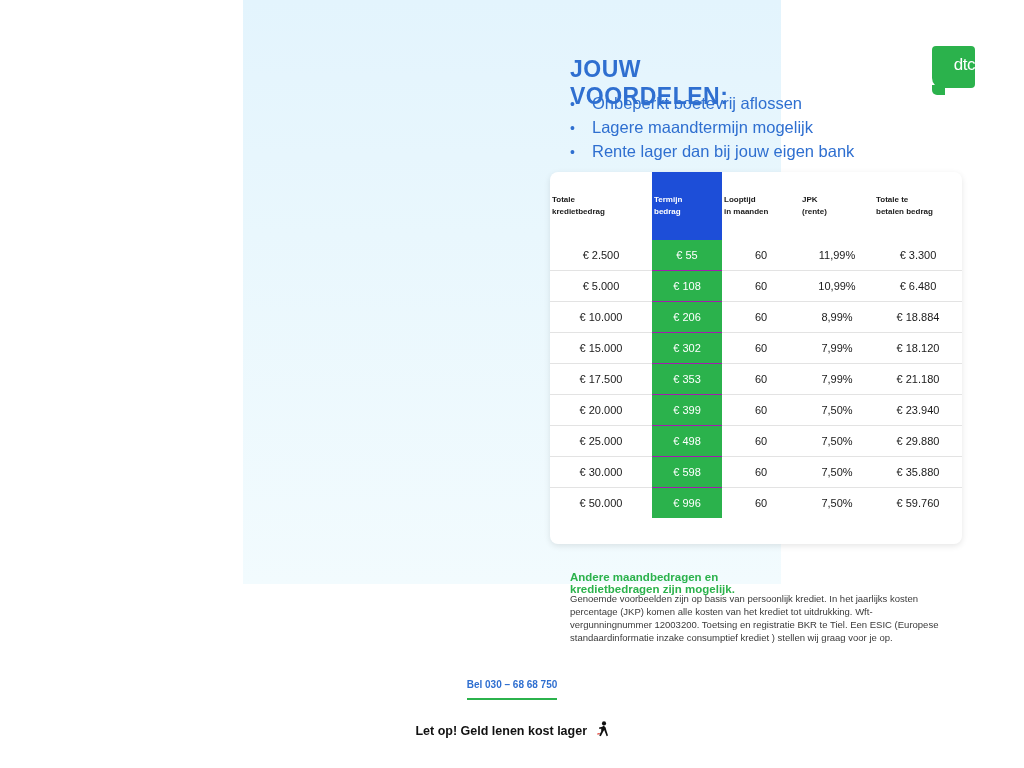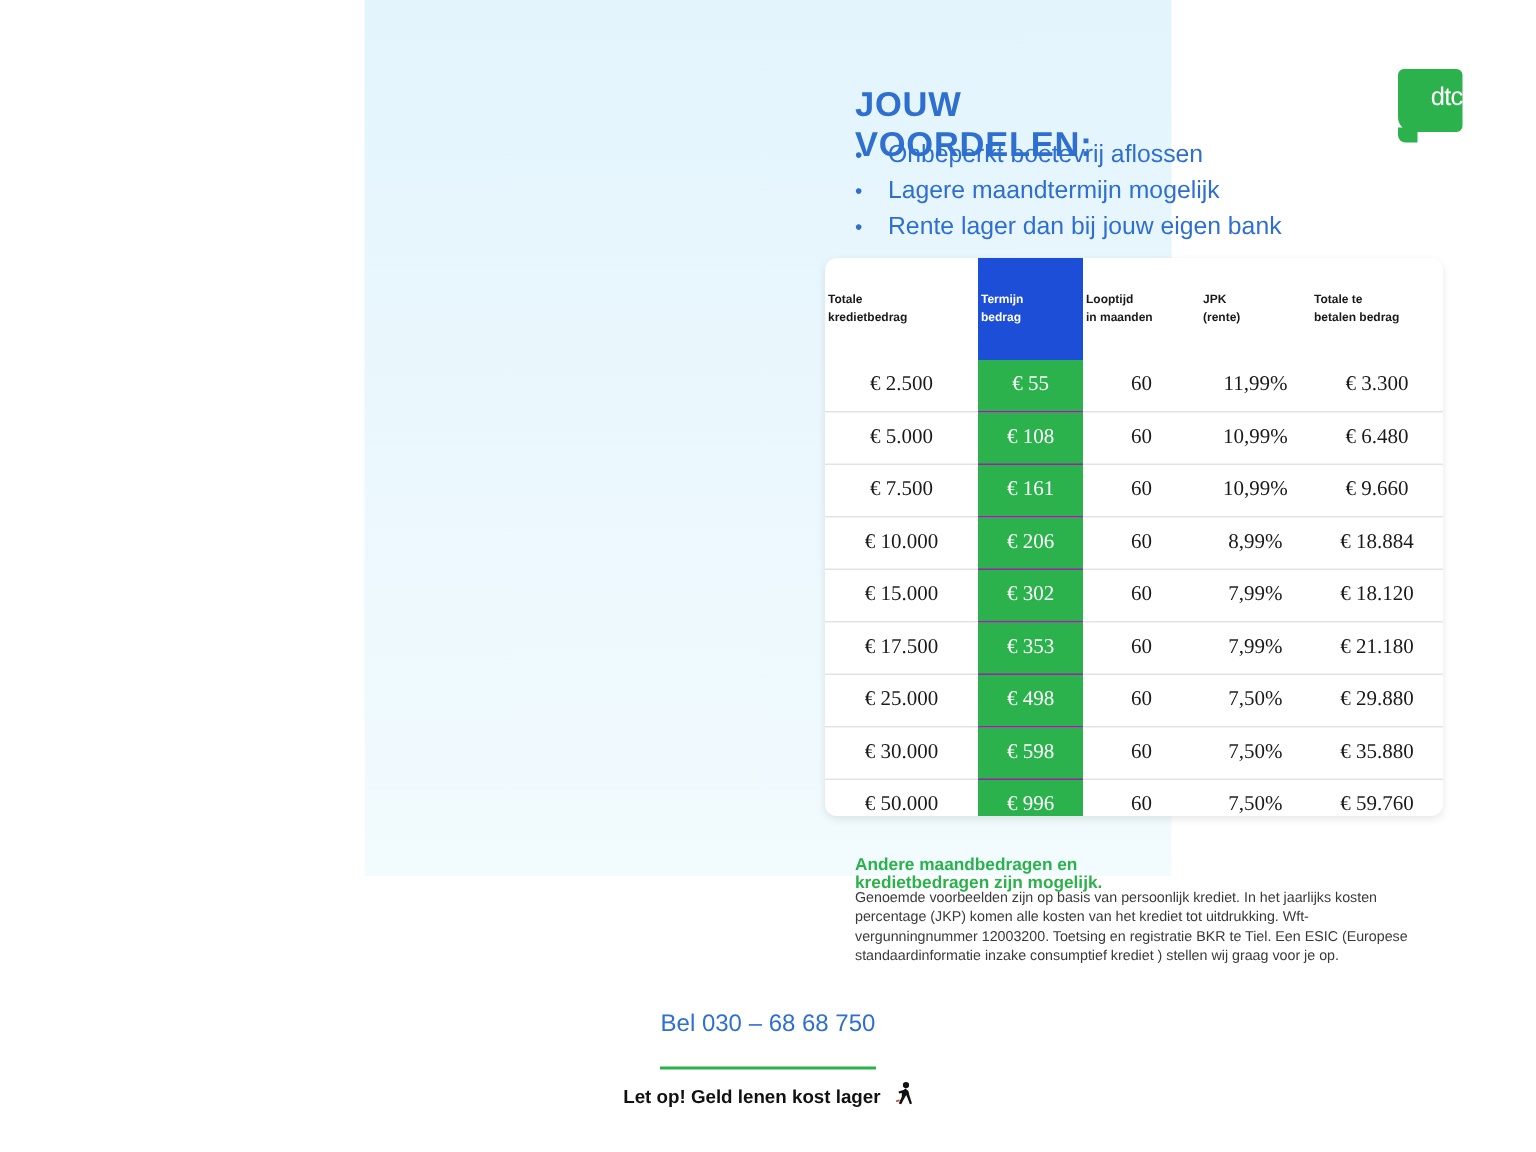--- a/index.html
+++ b/index.html
@@ -100,27 +100,26 @@
     padding: 14px 2px 14px 2px;
     vertical-align: middle;
     line-height: 1.5;
     height: 68px;
   }
   table.rate-table th.hl {
     background: #1d4ed8;
     color: #ffffff;
   }
   table.rate-table td {
-    font-size: 14px;
+    font-size: 11px;
     color: #1a1a1a;
     text-align: center;
     padding: 9px 2px;
     border-top: 1px solid #e3e3e3;
     height: 26px;
-    font-family: Liberation Serif, serif;
   }
   table.rate-table td.hl {
     background: #2bb24c;
     color: #ffffff;
     border-top: 1px solid #a21caf;
   }
   table.rate-table tr:first-child td { border-top: none; }
   col.c1 { width: 102px; }
   col.c2 { width: 70px; }
   col.c3 { width: 78px; }
@@ -141,25 +140,25 @@
     font-size: 9.5px;
     line-height: 1.38;
     color: #3a3a3a;
   }
   #phone {
     position: absolute;
     left: 0; right: 0; top: 674px;
     text-align: center;
   }
   #phone .phone-link {
-    font-size: 16px;
-    font-weight: normal;
+    font-size: 10px;
+    font-weight: bold;
     color: #2f6fd0;
     border-bottom: 2px solid #2bb24c;
-    padding-bottom: 20px;
+    padding-bottom: 8px;
   }
   #warning {
     position: absolute;
     left: 0; right: 0; top: 719px;
     text-align: center;
     font-size: 12.5px;
     font-weight: bold;
     color: #111111;
   }
   #warning .walk-icon {
@@ -240,46 +239,46 @@
             <td>€ 3.300</td>
           </tr>
           <tr>
             <td>€ 5.000</td>
             <td class="hl">€ 108</td>
             <td>60</td>
             <td>10,99%</td>
             <td>€ 6.480</td>
           </tr>
           <tr>
-            <td>€ 7.500</td>
-            <td class="hl">€ 161</td>
-            <td>60</td>
-            <td>10,99%</td>
-            <td>€ 9.660</td>
-          </tr>
-          <tr>
             <td>€ 10.000</td>
             <td class="hl">€ 206</td>
             <td>60</td>
             <td>8,99%</td>
             <td>€ 18.884</td>
           </tr>
           <tr>
             <td>€ 15.000</td>
             <td class="hl">€ 302</td>
             <td>60</td>
             <td>7,99%</td>
             <td>€ 18.120</td>
           </tr>
           <tr>
             <td>€ 17.500</td>
             <td class="hl">€ 353</td>
             <td>60</td>
             <td>7,99%</td>
             <td>€ 21.180</td>
+          </tr>
+          <tr>
+            <td>€ 20.000</td>
+            <td class="hl">€ 399</td>
+            <td>60</td>
+            <td>7,50%</td>
+            <td>€ 23.940</td>
           </tr>
           <tr>
             <td>€ 25.000</td>
             <td class="hl">€ 498</td>
             <td>60</td>
             <td>7,50%</td>
             <td>€ 29.880</td>
           </tr>
           <tr>
             <td>€ 30.000</td>

